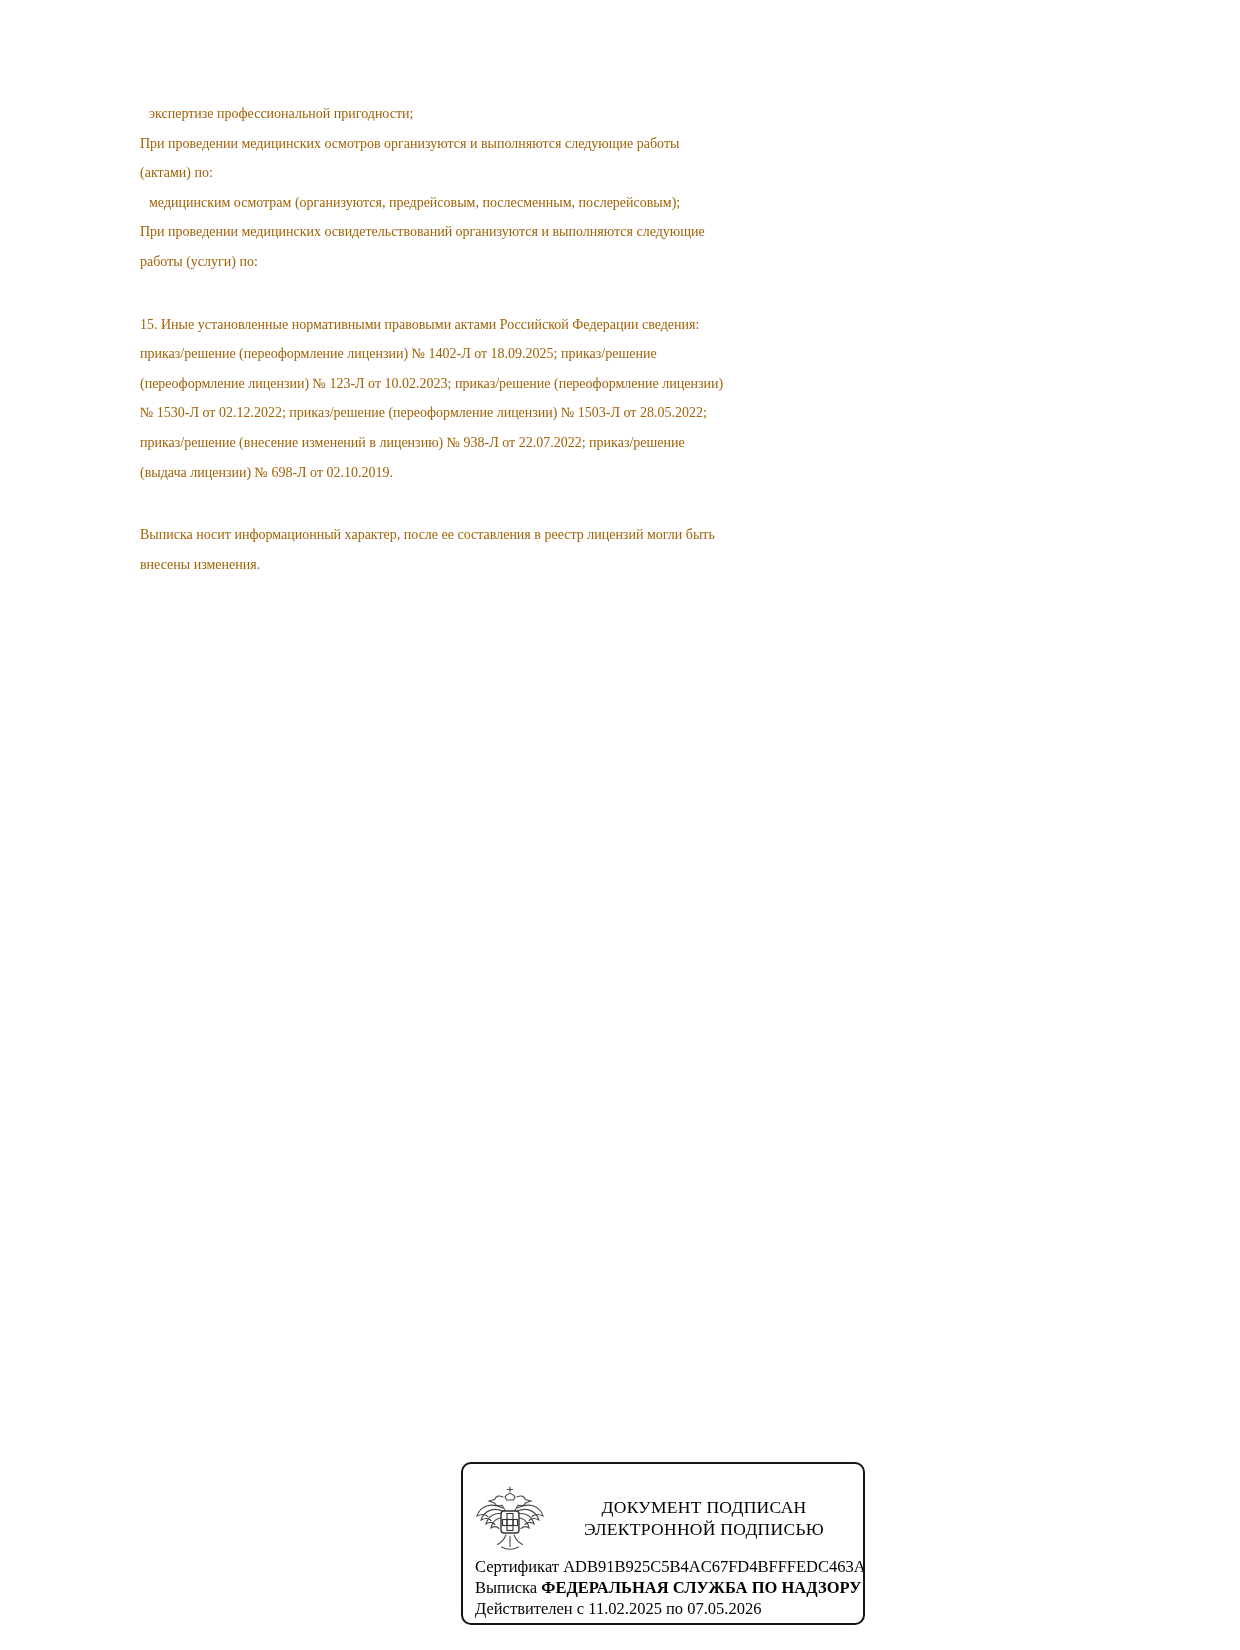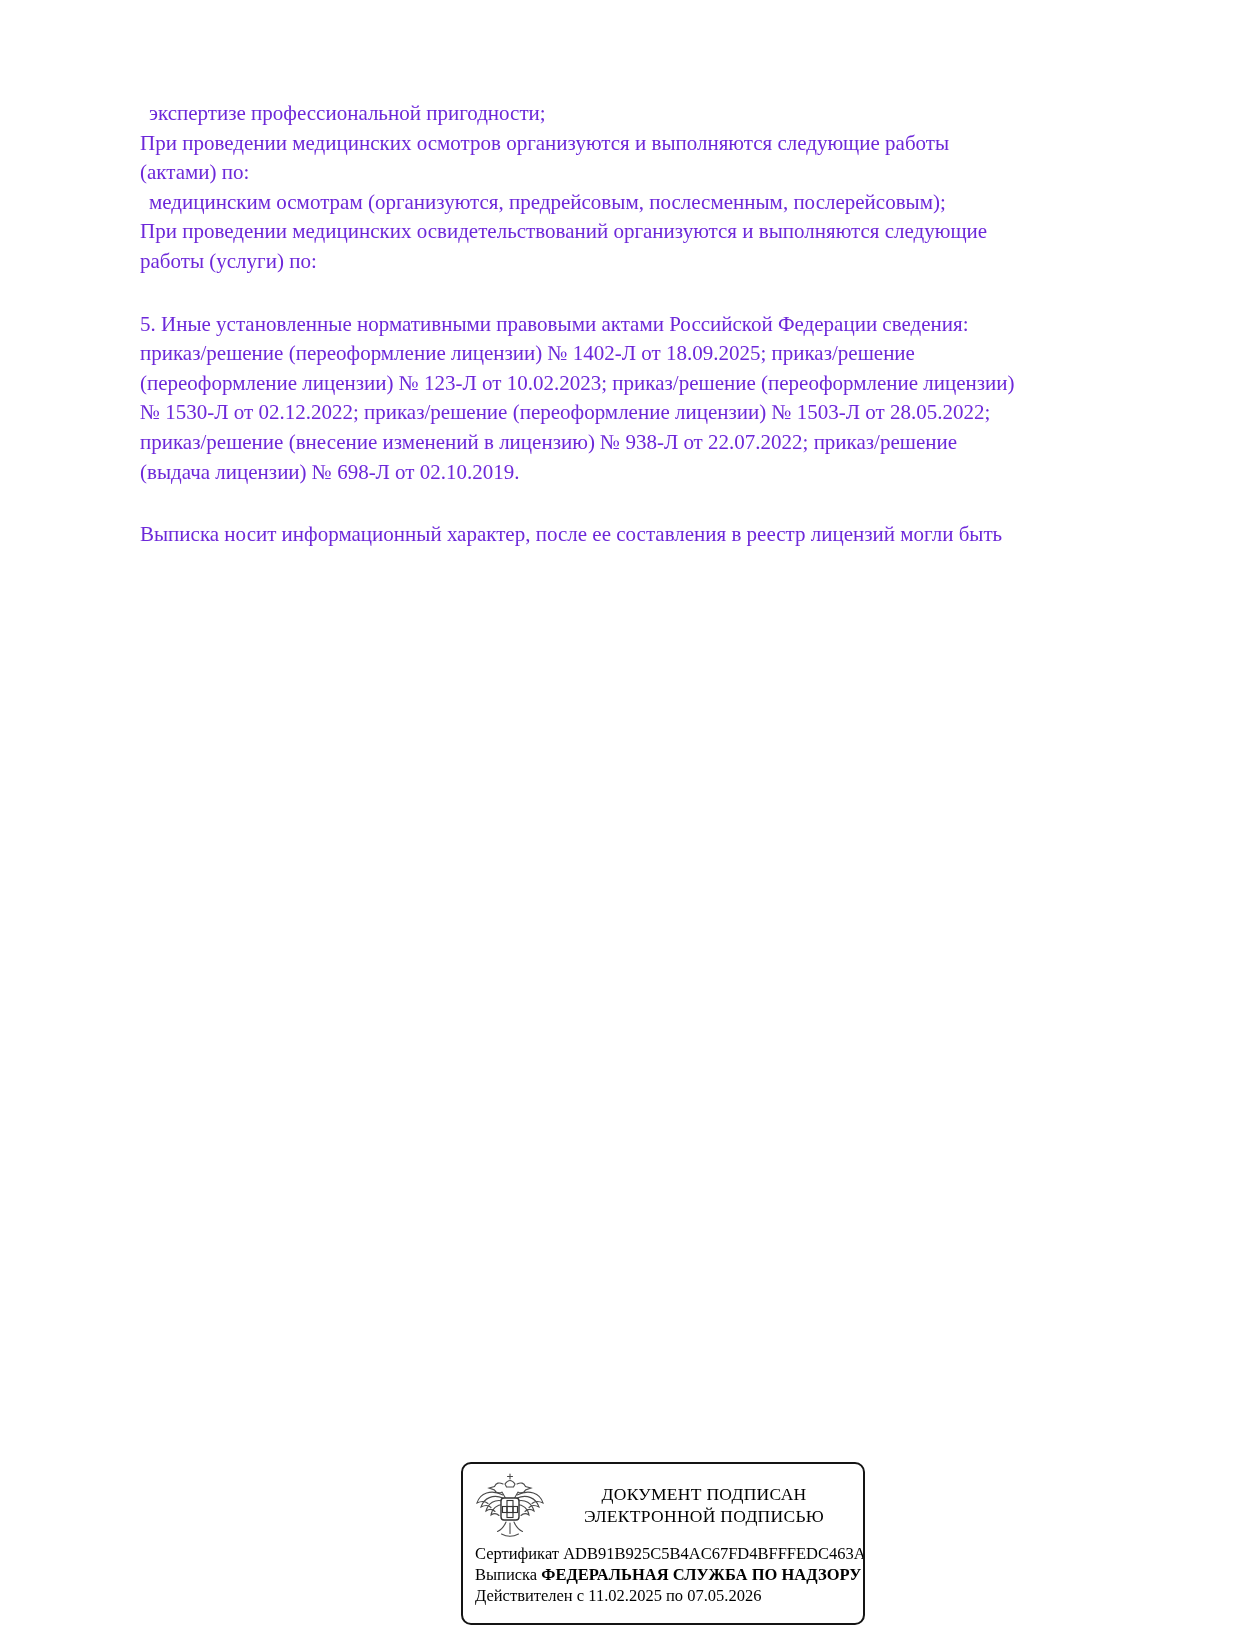--- a/index.html
+++ b/index.html
@@ -7,42 +7,42 @@
     width: 1240px; height: 1650px;
     background: #ffffff;
     color: #000000;
     font-family: "Liberation Serif", serif;
     position: relative;
     overflow: hidden;
   }
   .text-block {
     position: absolute;
     left: 140px; top: 99px;
-    font-size: 21px;
+    font-size: 14px;
     line-height: 29.6px;
-    color: #6d28d9;
+    color: #a16207;
   }
   .para { margin: 0; }
   .para.gap { margin-top: 33px; }
   .line { white-space: pre; }
   .para.indent .line { padding-left: 9px; }
 
   .stamp {
     position: absolute;
     left: 461px; top: 1462px;
     width: 400px; height: 159px;
     border: 2.5px solid #141414;
     border-radius: 10px;
     overflow: hidden;
     background: #ffffff;
   }
   .stamp-head {
     display: flex;
     align-items: flex-start;
-    padding: 7px 0 0 12px;
+    padding: 20px 0 0 12px;
   }
   .emblem { flex: 0 0 auto; }
   .emblem svg { display: block; }
   .stamp-title {
     flex: 1 1 auto;
     text-align: center;
     margin-top: 12px;
     font-size: 17.5px;
     line-height: 22px;
     letter-spacing: 0.3px;
@@ -77,30 +77,31 @@
   </div>
 
   <div class="para">
     <div class="line">При проведении медицинских освидетельствований организуются и выполняются следующие</div>
     <div class="line">работы (услуги) по:</div>
   </div>
 
 
 
   <div class="para gap">
-    <div class="line">5. Иные установленные нормативными правовыми актами Российской Федерации сведения:</div>
+    <div class="line">15. Иные установленные нормативными правовыми актами Российской Федерации сведения:</div>
     <div class="line">приказ/решение (переоформление лицензии) № 1402-Л от 18.09.2025; приказ/решение</div>
     <div class="line">(переоформление лицензии) № 123-Л от 10.02.2023; приказ/решение (переоформление лицензии)</div>
     <div class="line">№ 1530-Л от 02.12.2022; приказ/решение (переоформление лицензии) № 1503-Л от 28.05.2022;</div>
     <div class="line">приказ/решение (внесение изменений в лицензию) № 938-Л от 22.07.2022; приказ/решение</div>
     <div class="line">(выдача лицензии) № 698-Л от 02.10.2019.</div>
   </div>
 
   <div class="para gap">
     <div class="line">Выписка носит информационный характер, после ее составления в реестр лицензий могли быть</div>
+    <div class="line">внесены изменения.</div>
   </div>
 
 </div>
 
 <div class="stamp">
   <div class="stamp-head">
     <span class="emblem">
       <svg width="70" height="70" viewBox="0 0 70 70">
         <g stroke="#4a4a4a" stroke-width="1.1" fill="none" stroke-linecap="round">
           <path d="M35 3 v5 M32.5 5.5 h5"></path>

